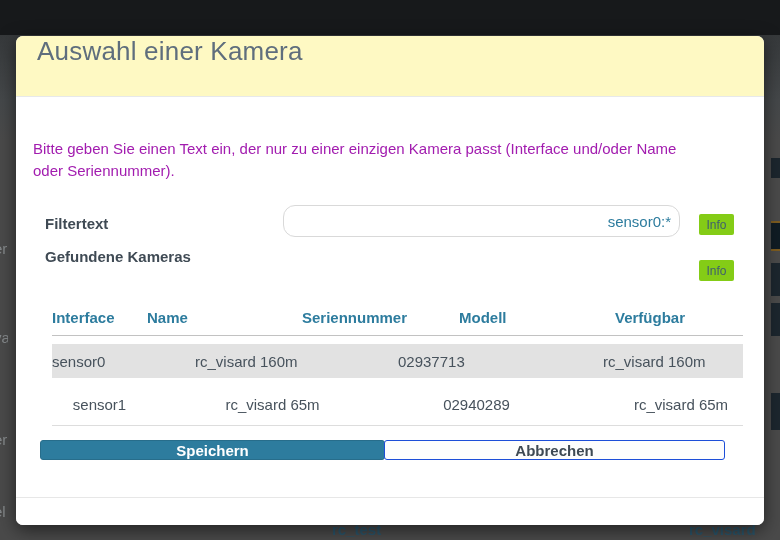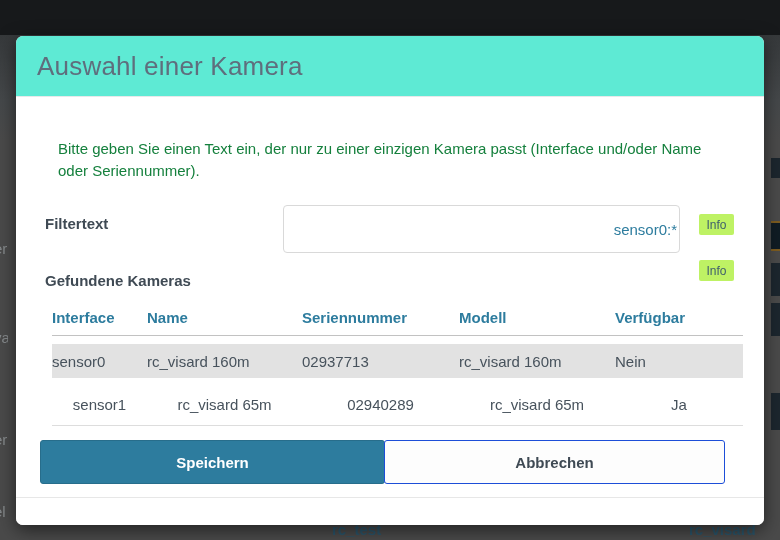--- a/index.html
+++ b/index.html
@@ -17,58 +17,58 @@
                overflow:hidden; white-space:nowrap; }
   .frag-bottom { position:absolute; top:521px; color:#2b556a; font-size:15px; font-weight:bold; }
   .thumb-strip div { position:absolute; left:771px; width:9px; background:#1c262e; }
   .thumb-strip .sel { background:#101c24; border-top:2px solid #7d5c20; border-bottom:2px solid #7d5c20; }
 
   
   .modal { position:absolute; left:16px; top:36px; width:748px; height:489px;
            background:#ffffff; border-radius:7px;
            box-shadow:0 5px 18px rgba(0,0,0,0.55); }
   .modal-header { position:absolute; left:0; top:0; width:100%; height:61px;
-                  background:#5eead4; border-bottom:1px solid #e7e9ea;
-                  border-radius:7px 7px 0 0; display:flex; align-items:center;
+                  background:#fef9c3; border-bottom:1px solid #e7e9ea;
+                  border-radius:7px 7px 0 0; display:flex; 
                   padding-left:21px; }
   .modal-title { font-size:26px; color:#5f6e7d; font-weight:400; letter-spacing:0.2px; }
 
-  .intro { position:absolute; left:42px; top:102px; width:672px;
-           font-size:15px; line-height:22px; color:#15803d; }
+  .intro { position:absolute; left:17px; top:102px; width:672px;
+           font-size:15px; line-height:22px; color:#a21caf; }
 
   .filter-row { position:absolute; left:0; top:169px; width:100%; height:36px; }
   .filter-label { position:absolute; left:29px; top:10px; font-size:15px; font-weight:bold; color:#3f4a54; }
-  .filter-input { position:absolute; left:267px; top:0; width:397px; height:48px;
-                  border:1px solid #d9d9d9; border-radius:4px; background:#fff;
+  .filter-input { position:absolute; left:267px; top:0; width:397px; height:32px;
+                  border:1px solid #d9d9d9; border-radius:12px; background:#fff;
                   font-family:inherit; font-size:15px; color:#2d7c9e;
-                  text-align:right; padding:0 2px; outline:none; }
+                  text-align:right; padding:0 8px; outline:none; }
   .info-btn { position:absolute; right:30px; width:35px; height:21px;
-              background:#bef264; border:none; border-radius:2px;
+              background:#84cc16; border:none; border-radius:2px;
               font-family:inherit; font-size:12px; color:#41606d;
               display:flex; align-items:center; justify-content:center; cursor:pointer; }
   .info-filter { top:178px; }
   .info-found  { top:224px; }
 
-  .found-label { position:absolute; left:29px; top:236px; font-size:15px; font-weight:bold; color:#3f4a54; }
+  .found-label { position:absolute; left:29px; top:212px; font-size:15px; font-weight:bold; color:#3f4a54; }
 
   .cam-table { position:absolute; left:36px; top:264px; width:691px; font-size:15px; }
   .t-head { height:36px; display:flex; align-items:center;
             border-bottom:1px solid #c2c2c2; color:#2d7c9e; font-weight:bold; }
-  .t-row  { height:34px; display:flex; align-items:center; color:#47525c; cursor:pointer; }
+  .t-row  { height:34px; display:flex; align-items:center; color:#47525c; cursor:pointer;gap:48px; }
   .t-row.first { margin-top:8px; }
   .t-row.highlight { background:#e2e2e2; }
   .t-row.second { margin-top:9px;text-align:center; }
   .t-foot { height:5px; border-bottom:1px solid #dddddd; }
   .c-interface { width:95px;  flex:none; }
   .c-name      { width:155px; flex:none; }
   .c-serial    { width:157px; flex:none; }
   .c-model     { width:156px; flex:none; }
   .c-avail     { width:128px; flex:none; }
 
-  .btn { position:absolute; top:404px; height:44px; border-radius:3px;
+  .btn { position:absolute; top:404px; height:20px; border-radius:3px;
          font-family:inherit; font-size:15px; font-weight:bold; cursor:pointer;
          display:flex; align-items:center; justify-content:center; }
   .btn-save { left:24px; width:345px; background:#2d7c9e; border:1px solid #276d8b; color:#ffffff; }
   .btn-cancel { left:368px; width:341px; background:#fdfdfd; border:1px solid #1d4ed8; color:#3f4a54; }
 
   .modal-footer-strip { position:absolute; left:0; top:461px; width:100%; height:28px;
                         border-top:1px solid #e7e7e7; border-radius:0 0 7px 7px; background:#fff; }
 </style>
 </head>
 <body>

